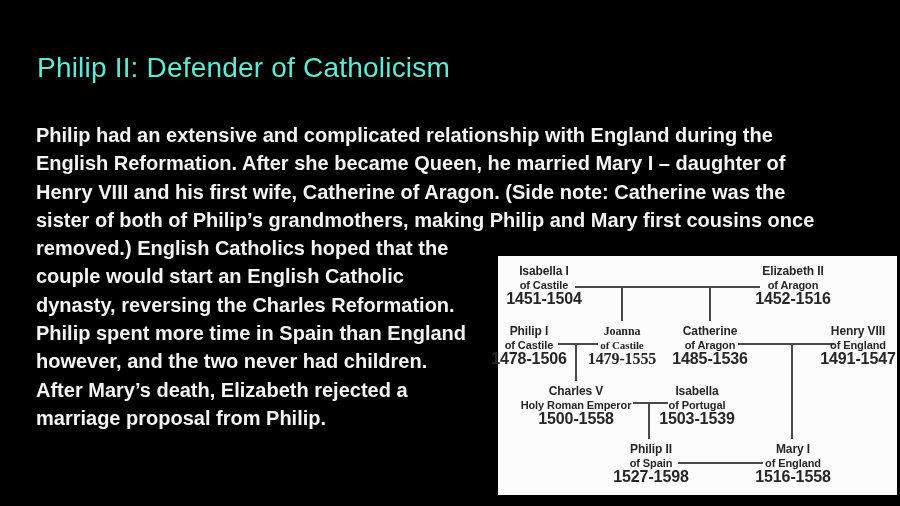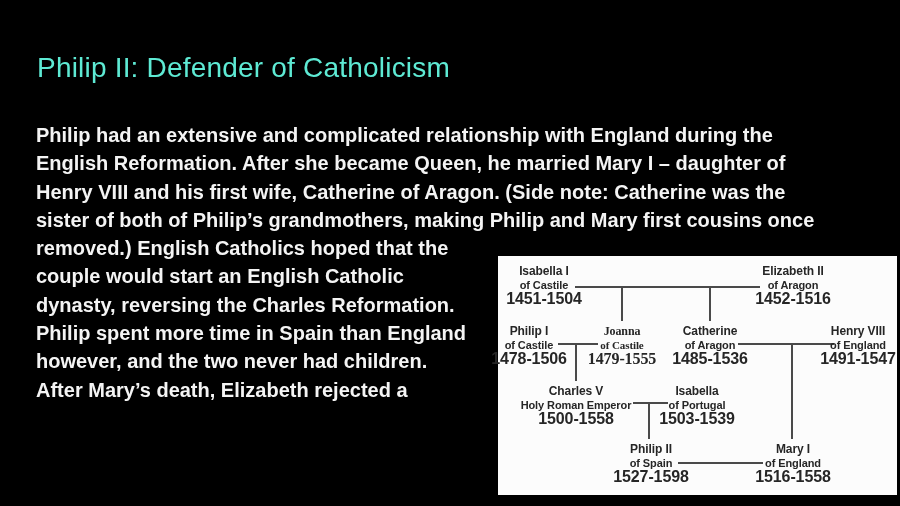--- a/index.html
+++ b/index.html
@@ -43,20 +43,21 @@
     <div class="bl">Philip had an extensive and complicated relationship with England during the</div>
     <div class="bl">English Reformation. After she became Queen, he married Mary I – daughter of</div>
     <div class="bl">Henry VIII and his first wife, Catherine of Aragon. (Side note: Catherine was the</div>
     <div class="bl">sister of both of Philip’s grandmothers, making Philip and Mary first cousins once</div>
     <div class="bl">removed.) English Catholics hoped that the</div>
     <div class="bl">couple would start an English Catholic</div>
     <div class="bl">dynasty, reversing the Charles Reformation.</div>
     <div class="bl">Philip spent more time in Spain than England</div>
     <div class="bl">however, and the two never had children.</div>
     <div class="bl">After Mary’s death, Elizabeth rejected a</div>
+    <div class="bl">marriage proposal from Philip.</div>
   </div>
 
   <div class="tree-panel">
 
     <div class="cl hl" style="left:77px;  top:30px;  width:185px;"></div>
     <div class="cl vl" style="left:123px; top:30px;  height:35px;"></div>
     <div class="cl vl" style="left:211px; top:30px;  height:35px;"></div>
     <div class="cl hl" style="left:60px;  top:87px;  width:40px;"></div>
     <div class="cl vl" style="left:77px;  top:87px;  height:38px;"></div>
     <div class="cl hl" style="left:240px; top:87px;  width:96px;"></div>

